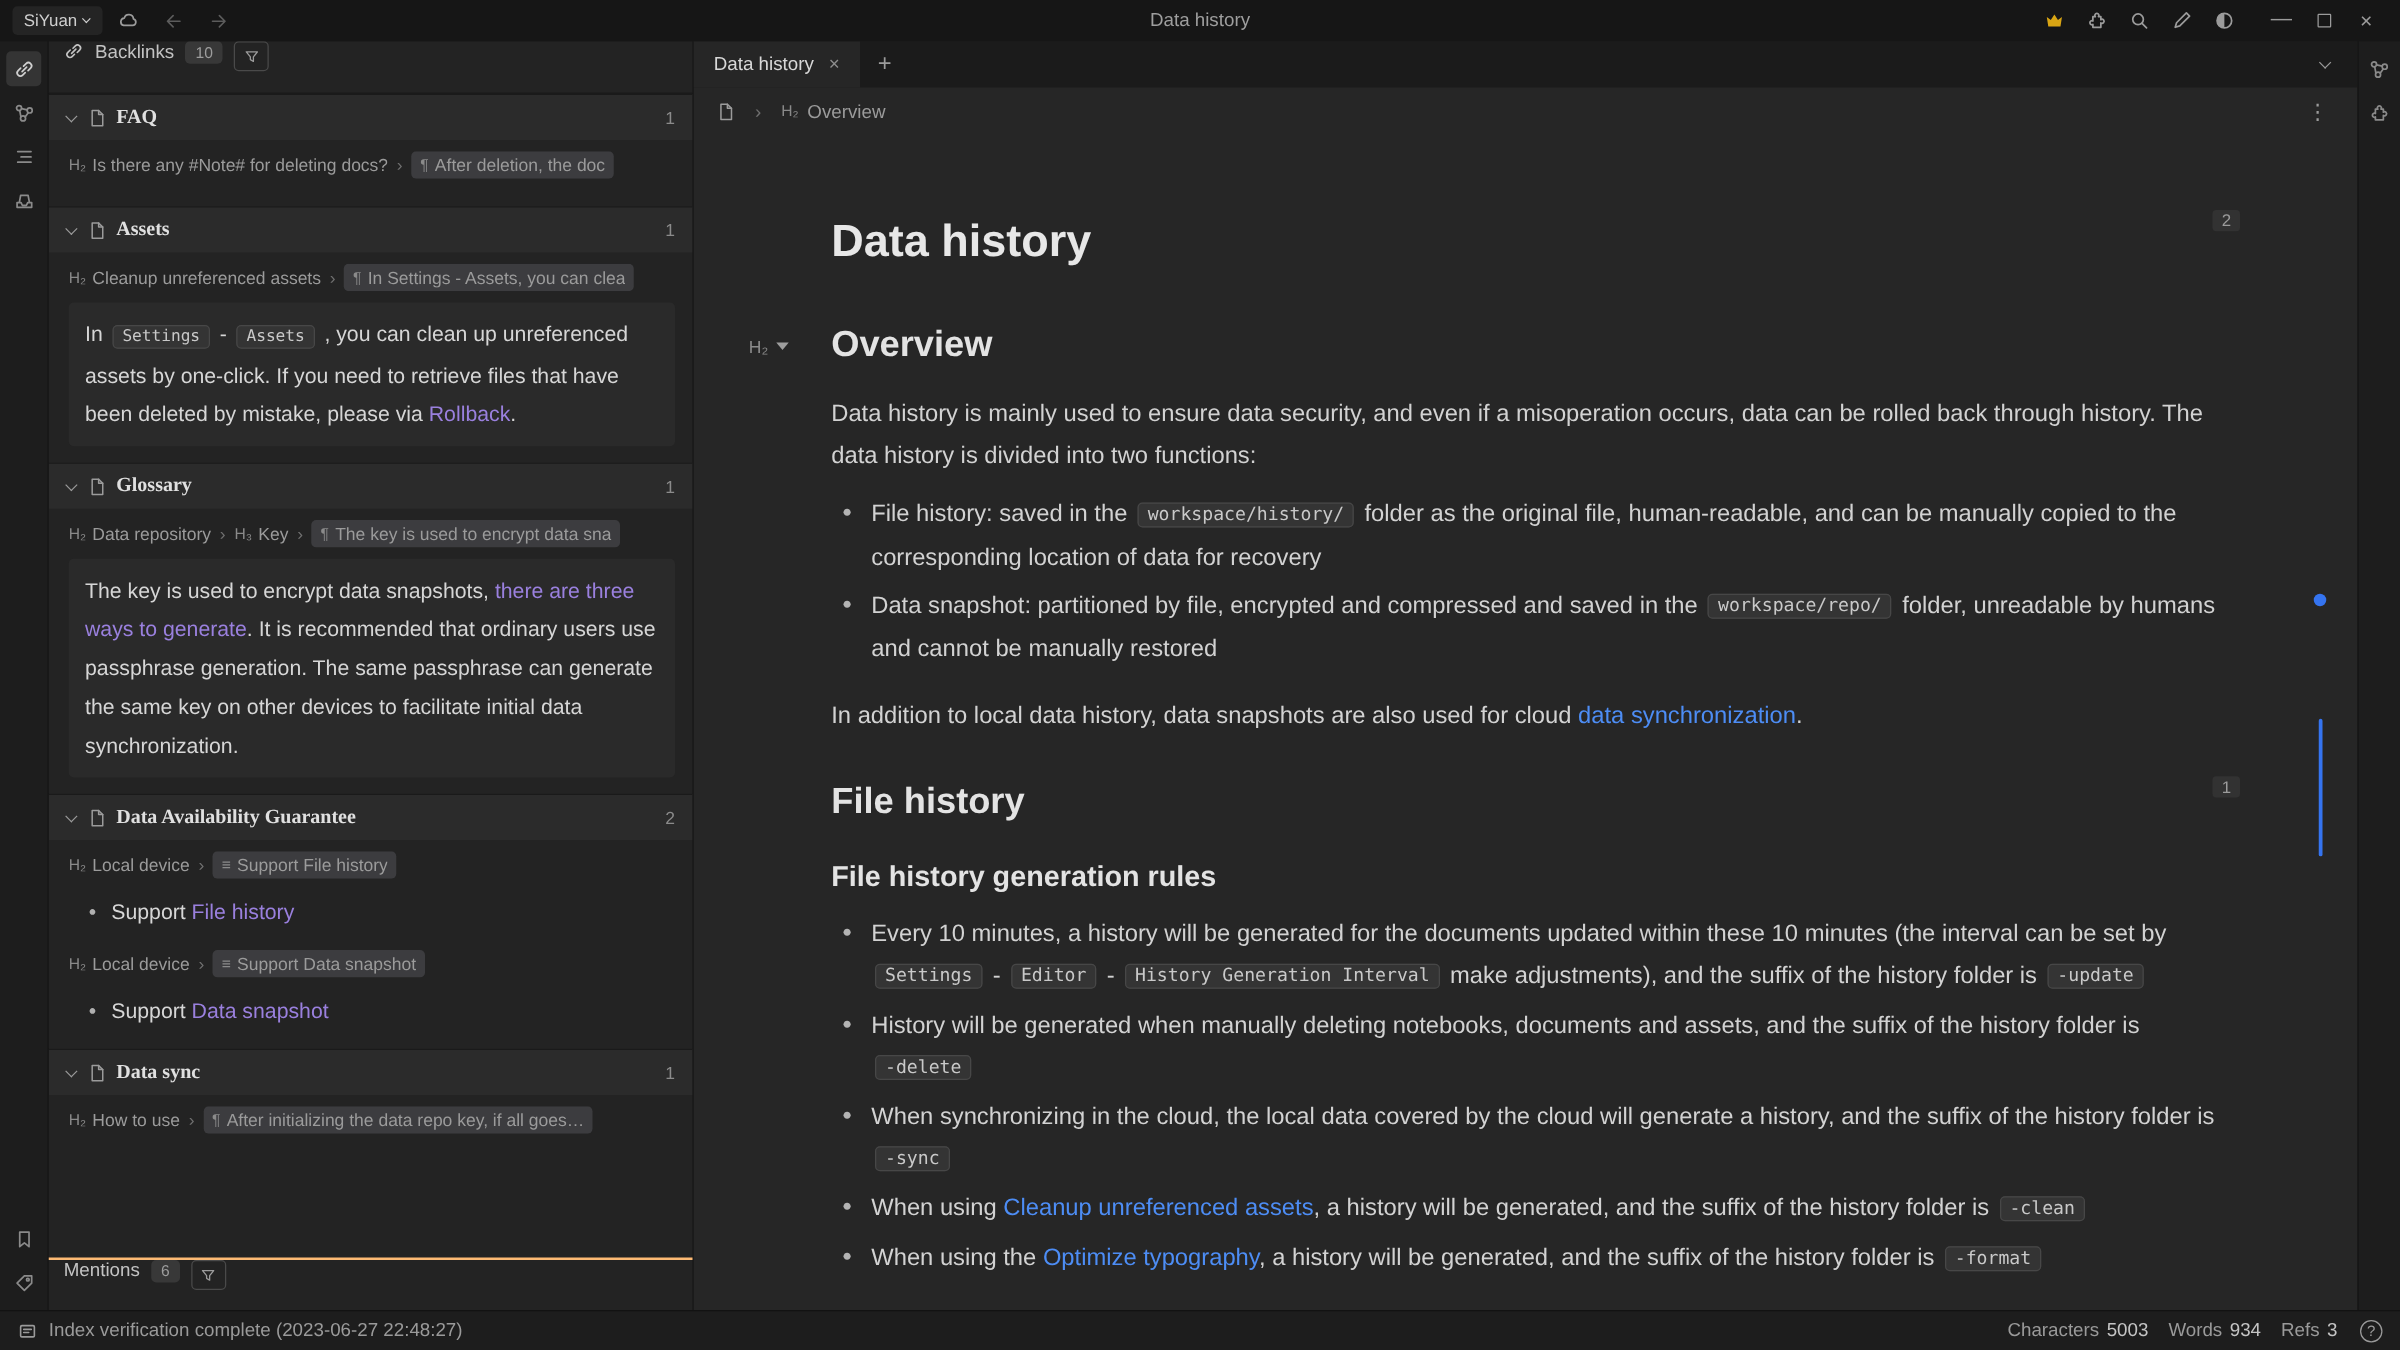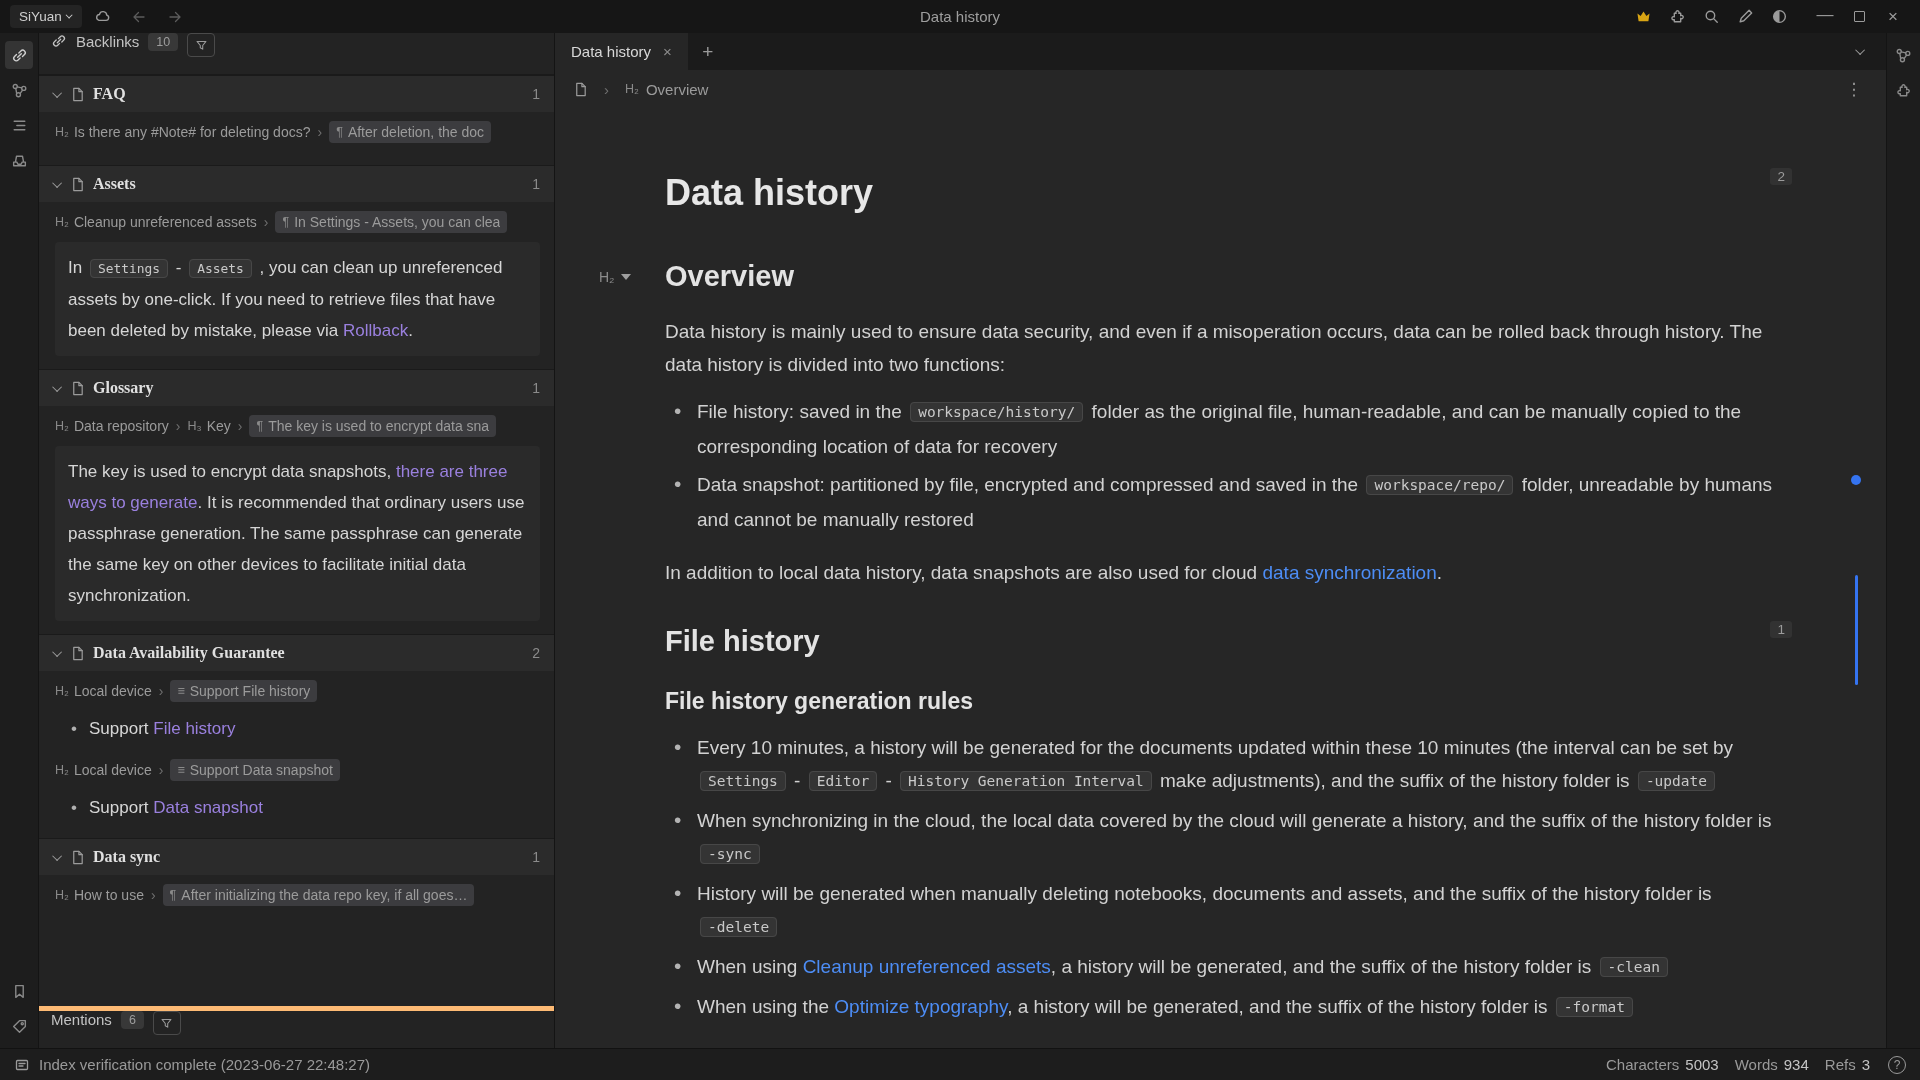--- a/index.html
+++ b/index.html
@@ -36,21 +36,21 @@
   .dock-left{width:39px;border-right:1px solid #141414;}
   .dock-right{width:34px;border-left:1px solid #141414;}
   .dock .ibtn{width:28px;height:28px;color:#8a8a8a;}
   .dock .ibtn.active{background:#343434;color:#cfcfcf;}
   .dock-spacer{margin-top:auto;}
 
   
   .panel{width:516px;background:#232323;border-right:1px solid #141414;display:flex;flex-direction:column;min-height:0;flex:0 0 auto;}
   .panel-header,.panel-footer{height:42px;display:flex;align-items:flex-start;gap:9px;padding:0 12px;flex:0 0 auto;color:#c3c3c3;font-size:15px;}
   .panel-header{border-bottom:1px solid #1a1a1a;}
-  .panel-footer{border-top:5px solid #fdba74;}
+  .panel-footer{border-top:2px solid #fdba74;}
   .count-badge{background:#383838;color:#9d9d9d;border-radius:4px;font-size:12.5px;padding:2px 8px;}
   .filter-btn{width:28px;height:24px;display:flex;align-items:center;justify-content:center;border:1px solid #4a4a4a;
     border-radius:4px;background:none;color:#9b9b9b;cursor:pointer;}
   .panel-scroll{flex:1;overflow:hidden;}
 
   .bl-group-header{display:flex;align-items:center;gap:8px;height:37px;padding:0 14px 0 16px;background:#2b2b2b;
     border-top:1px solid #1a1a1a;cursor:pointer;}
   .bl-group-header .chev{color:#9b9b9b;}
   .bl-group-title{font-size:16px;font-weight:700;color:#e0e0e0;flex:1;white-space:nowrap;overflow:hidden;font-family:Liberation Serif, serif;}
   .bl-group-count{font-size:14px;color:#8b8b8b;}
@@ -449,22 +449,22 @@
             <span>File history</span>
             <span class="head-badge">1</span>
           </h2>
 
           <h3>
             <span>File history generation rules</span>
           </h3>
 
           <ul>
             <li><span class="seg seg-text">Every 10 minutes, a history will be generated for the documents updated within these 10 minutes (the interval can be set by </span><span class="seg seg-kbd">Settings</span><span class="seg seg-text"> - </span><span class="seg seg-kbd">Editor</span><span class="seg seg-text"> - </span><span class="seg seg-kbd">History Generation Interval</span><span class="seg seg-text"> make adjustments), and the suffix of the history folder is </span><span class="seg seg-code">-update</span></li>
+            <li><span class="seg seg-text">History will be generated when manually deleting notebooks, documents and assets, and the suffix of the history folder is </span><span class="seg seg-code">-delete</span></li>
             <li><span class="seg seg-text">When synchronizing in the cloud, the local data covered by the cloud will generate a history, and the suffix of the history folder is </span><span class="seg seg-code">-sync</span></li>
-            <li><span class="seg seg-text">History will be generated when manually deleting notebooks, documents and assets, and the suffix of the history folder is </span><span class="seg seg-code">-delete</span></li>
             <li><span class="seg seg-text">When using </span><span class="seg seg-link">Cleanup unreferenced assets</span><span class="seg seg-text">, a history will be generated, and the suffix of the history folder is </span><span class="seg seg-code">-clean</span></li>
             <li><span class="seg seg-text">When using the </span><span class="seg seg-link">Optimize typography</span><span class="seg seg-text">, a history will be generated, and the suffix of the history folder is </span><span class="seg seg-code">-format</span></li>
           </ul>
 
         </article>
         <div class="scroll-dot"></div>
         <div class="scroll-thumb"></div>
       </div>
     </main>
 

